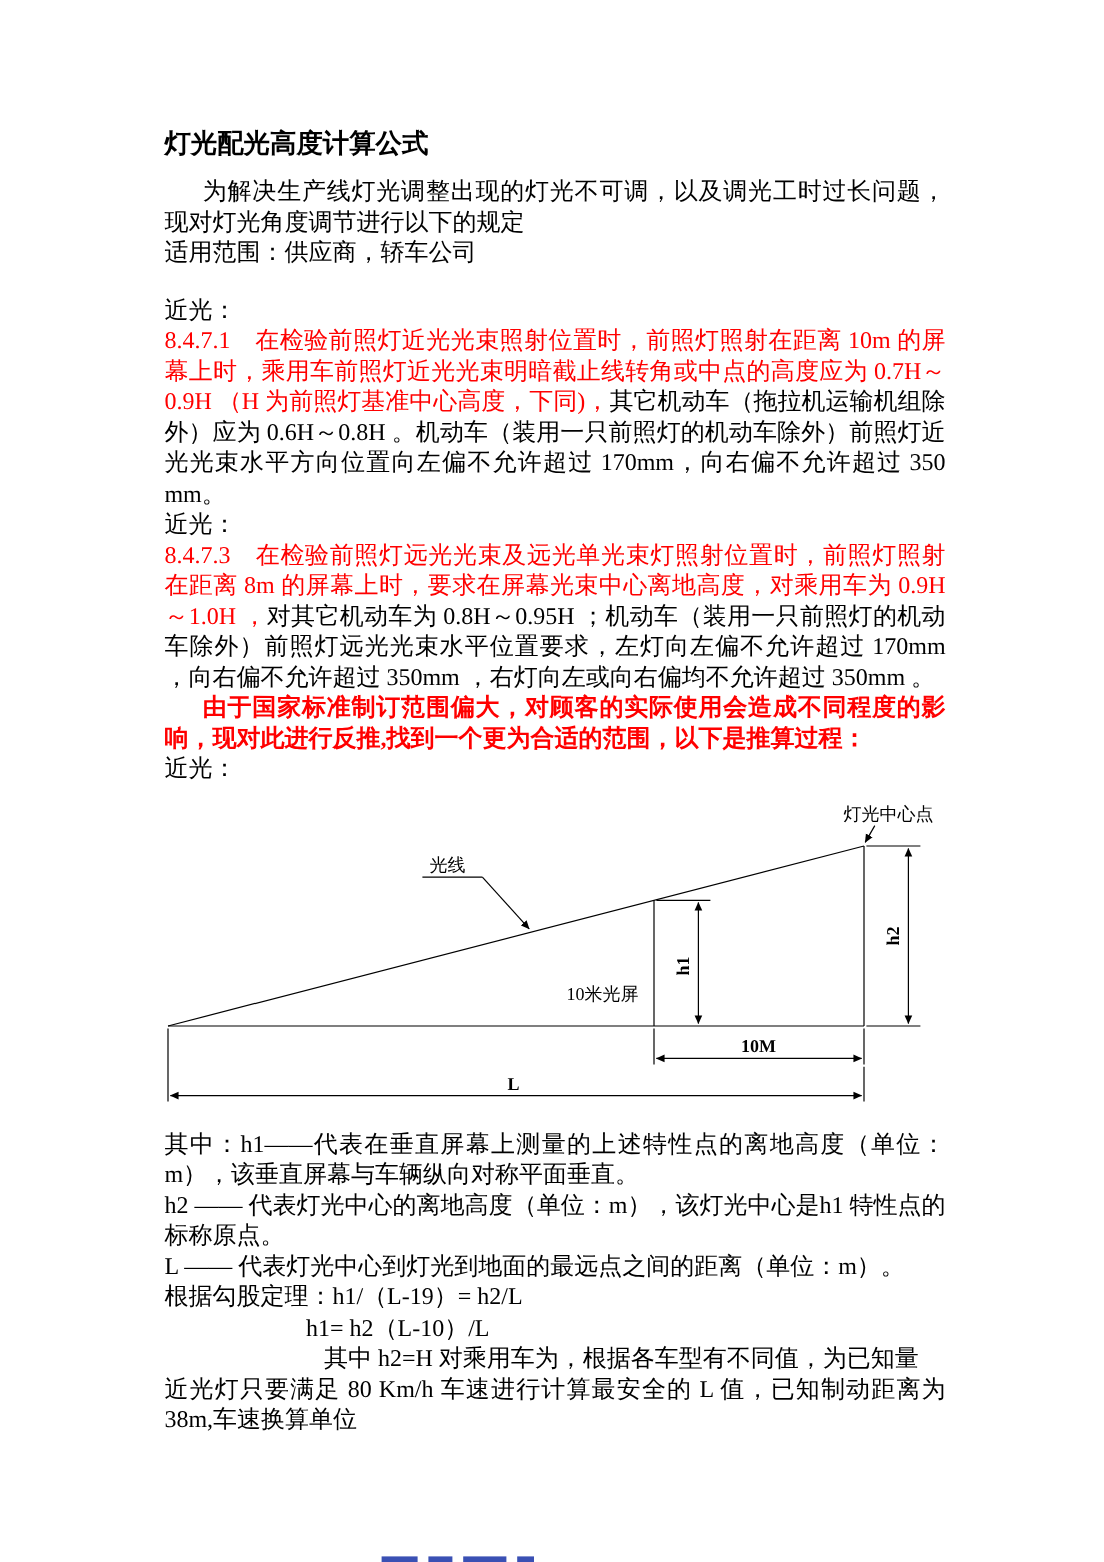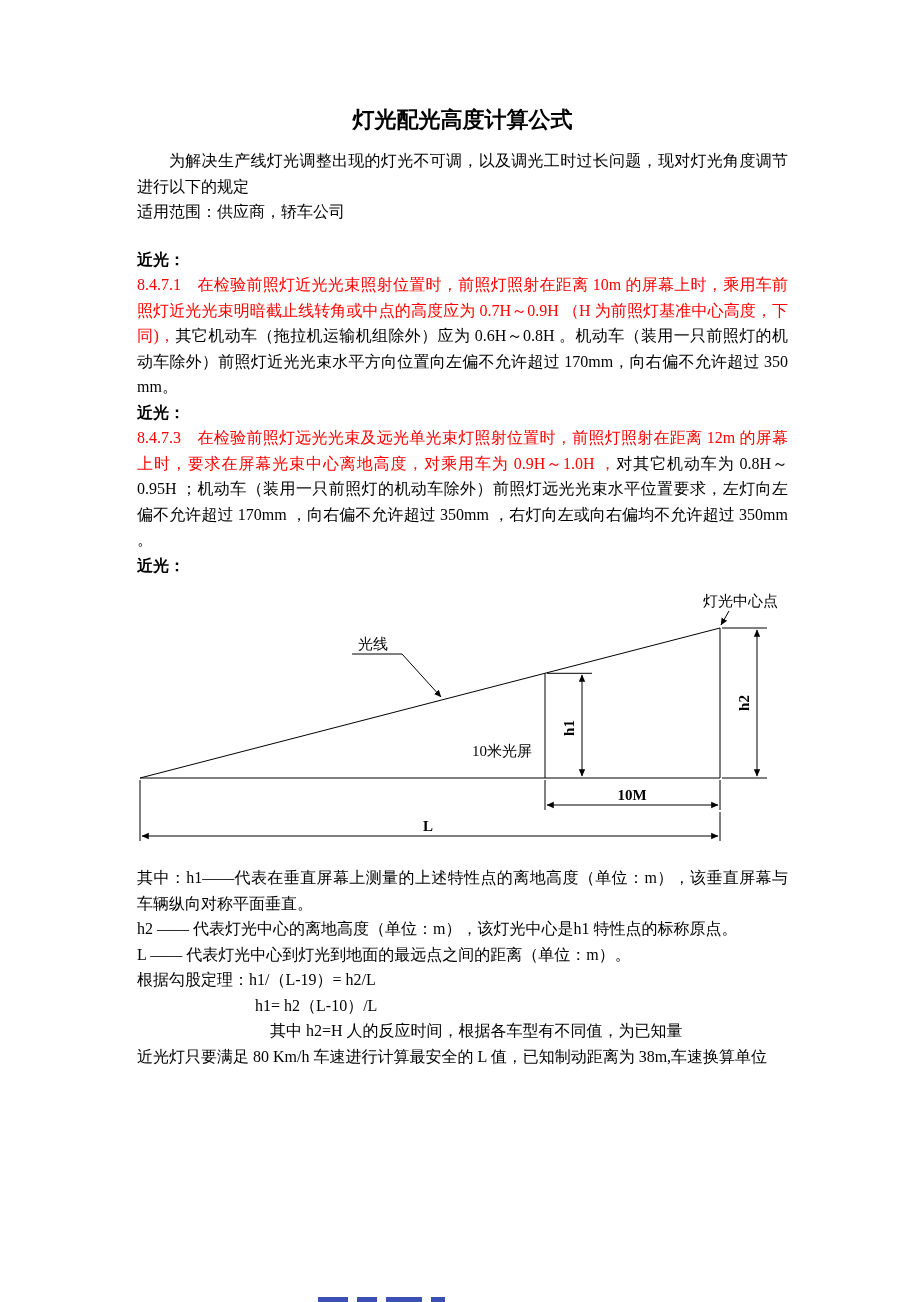--- a/index.html
+++ b/index.html
@@ -7,35 +7,35 @@
   body {
     width: 920px; height: 1302px;
     background: #ffffff;
     color: #000000;
     font-family: "Liberation Serif", "DejaVu Serif", serif;
     position: relative;
     overflow: hidden;
   }
   .page { padding: 104px 132px 0 137px; }
   .title {
-    text-align: center;
+    text-align: left;
     font-size: 22px;
     font-weight: bold;
     line-height: 32px;
     margin: 0 0 12px 0;
   }
   p {
     margin: 0;
-    font-size: 16px;
+    font-size: 20px;
     line-height: 25.5px;
     text-align: justify;
   }
   .indent2 { text-indent: 32px; }
   .blank { height: 22px; }
-  .label { font-weight: bold; }
+  .label { font-weight: normal; }
   .red { color: #FF0000; }
   .redbold { color: #FF0000; font-weight: bold; }
   .formula-indent1 { padding-left: 118px; font-family: Liberation Serif, serif; }
   .formula-indent2 { padding-left: 133px; }
   .hang { text-indent: 133px; }
   .diagram-wrap { margin: 10px 0 12px -7px; width: 700px; }
   svg { display: block; }
   svg .lines { stroke: #000; stroke-width: 1; fill: none; }
   svg text { fill: #000; font-size: 14px; font-family: inherit; }
   svg text.cjk { font-size: 15px; }
@@ -58,22 +58,23 @@
   <h1 class="title">灯光配光高度计算公式</h1>
 
   <p class="indent2">为解决生产线灯光调整出现的灯光不可调，以及调光工时过长问题，现对灯光角度调节进行以下的规定</p>
   <p>适用范围：供应商，轿车公司</p>
   <p class="blank"></p>
 
   <p class="label">近光：</p>
   <p><span class="red">8.4.7.1　在检验前照灯近光光束照射位置时，前照灯照射在距离 10m 的屏幕上时，乘用车前照灯近光光束明暗截止线转角或中点的高度应为 0.7H～0.9H （H 为前照灯基准中心高度，下同)，</span><span>其它机动车（拖拉机运输机组除外）应为 0.6H～0.8H 。机动车（装用一只前照灯的机动车除外）前照灯近光光束水平方向位置向左偏不允许超过 170mm，向右偏不允许超过 350 mm。</span></p>
 
   <p class="label">近光：</p>
-  <p><span class="red">8.4.7.3　在检验前照灯远光光束及远光单光束灯照射位置时，前照灯照射在距离 12m 的屏幕上时，要求在屏幕光束中心离地高度，对乘用车为 0.9H～1.0H ，</span><span>对其它机动车为 0.8H～0.95H ；机动车（装用一只前照灯的机动车除外）前照灯远光光束水平位置要求，左灯向左偏不允许超过 170mm ，向右偏不允许超过 350mm ，右灯向左或向右偏均不允许超过 350mm 。</span></p>
+  <p><span class="red">8.4.7.3　在检验前照灯远光光束及远光单光束灯照射位置时，前照灯照射在距离 8m 的屏幕上时，要求在屏幕光束中心离地高度，对乘用车为 0.9H～1.0H ，</span><span>对其它机动车为 0.8H～0.95H ；机动车（装用一只前照灯的机动车除外）前照灯远光光束水平位置要求，左灯向左偏不允许超过 170mm ，向右偏不允许超过 350mm ，右灯向左或向右偏均不允许超过 350mm 。</span></p>
 
+  <p class="redbold indent2">由于国家标准制订范围偏大，对顾客的实际使用会造成不同程度的影响，现对此进行反推,找到一个更为合适的范围，以下是推算过程：</p>
 
   <p class="label">近光：</p>
 
   <div class="diagram-wrap">
     <svg width="700" height="265" viewBox="0 0 700 265">
       <defs>
         <marker id="arr" viewBox="0 0 10 10" refX="8.5" refY="5" markerWidth="8" markerHeight="8" orient="auto-start-reverse">
           <path d="M0,1 L9,5 L0,9 Z" fill="#000"></path>
         </marker>
       </defs>
@@ -125,21 +126,21 @@
       <text class="dim" x="502" y="212" text-anchor="middle">10M</text>
       <text class="dim" x="298" y="243" text-anchor="middle">L</text>
     </svg>
   </div>
 
   <p>其中：h1——代表在垂直屏幕上测量的上述特性点的离地高度（单位：m），该垂直屏幕与车辆纵向对称平面垂直。</p>
   <p>h2 —— 代表灯光中心的离地高度（单位：m），该灯光中心是h1 特性点的标称原点。</p>
   <p>L —— 代表灯光中心到灯光到地面的最远点之间的距离（单位：m）。</p>
   <p>根据勾股定理：h1/（L-19）= h2/L</p>
   <p class="formula-indent1">h1= h2（L-10）/L</p>
-  <p class="formula-indent2">其中 h2=H 人的反应时间，根据各车型有不同值，为已知量</p>
+  <p class="formula-indent2">其中 h2=H 对乘用车为，根据各车型有不同值，为已知量</p>
   <p>近光灯只要满足 80 Km/h 车速进行计算最安全的 L 值，已知制动距离为 38m,车速换算单位</p>
 
 </div>
 
 <div class="bottom-fragment">
   <span class="frag f1"></span>
   <span class="frag f2"></span>
   <span class="frag f3"></span>
   <span class="frag f4"></span>
 </div>

